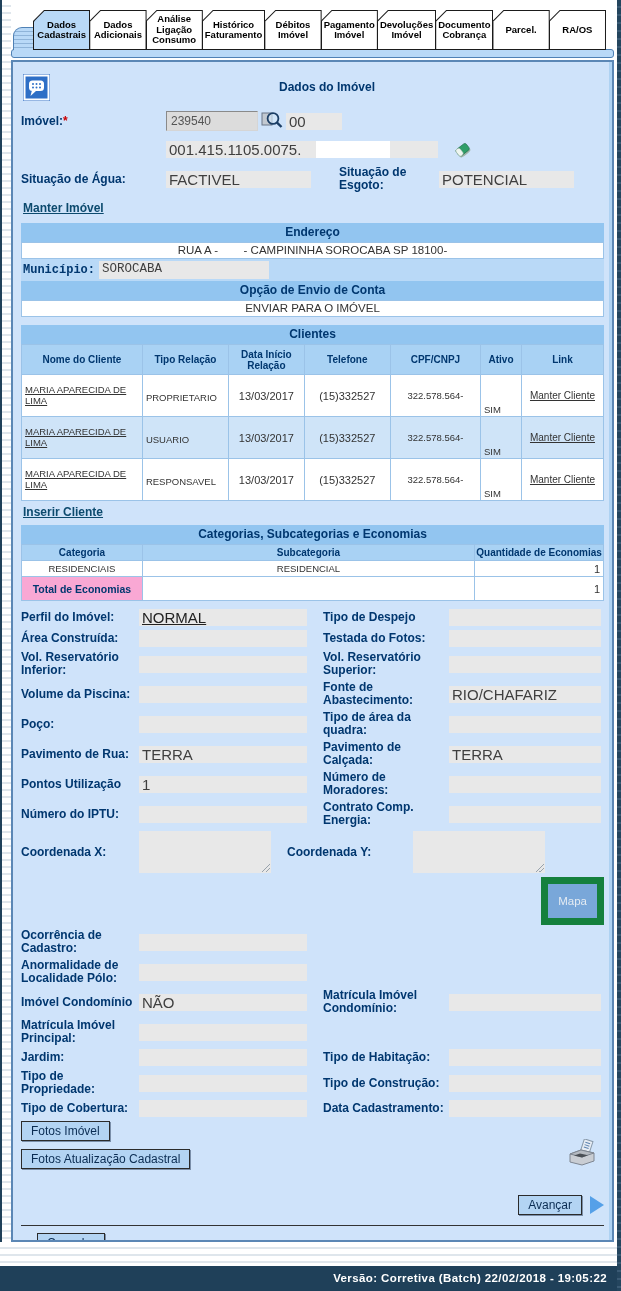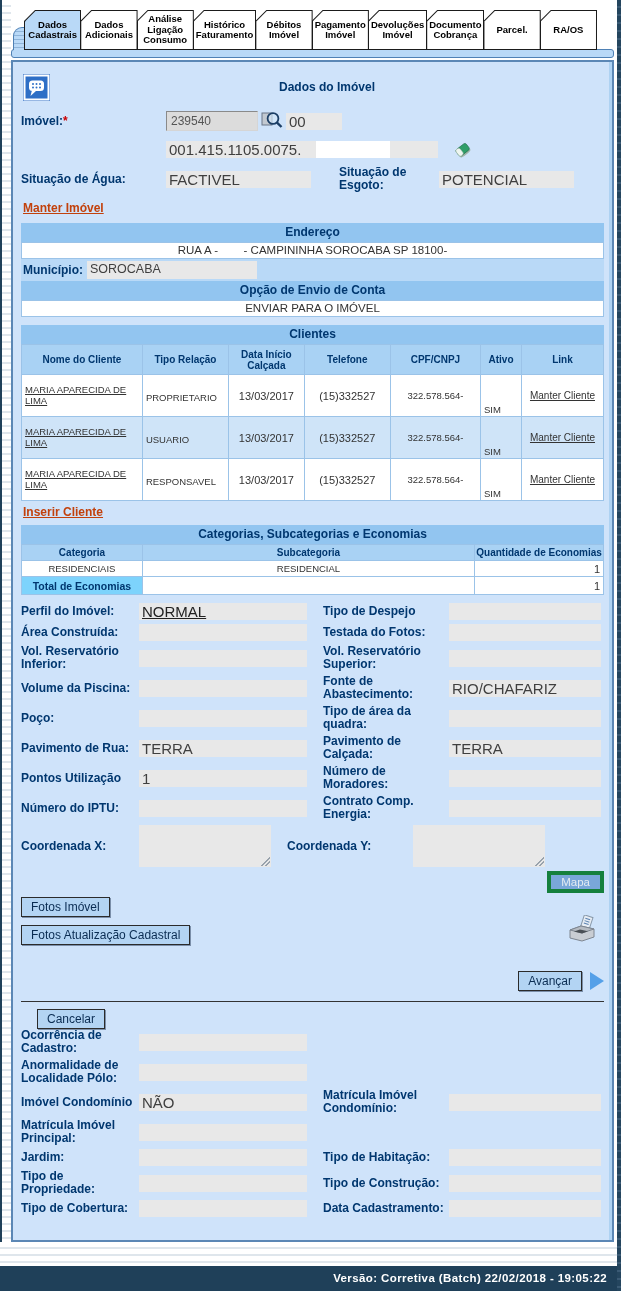--- a/index.html
+++ b/index.html
@@ -22,42 +22,42 @@
   #app { position:absolute; left:11px; top:6px; width:603px; }
 
   
   #tabstrip { position:relative; height:52px; }
   #tab-bar-bg { position:absolute; left:0; right:0; bottom:0; height:9px;
                 background:#b9d9f7; border:1px solid #4f81b5; border-radius:3px; }
   #tab-stub { position:absolute; left:2px; bottom:8px; width:27px; height:23px;
               background:#b9d9f7; border:1px solid #4f81b5; border-bottom:none;
               border-radius:9px 2px 0 0;
               background-image:repeating-linear-gradient(180deg,transparent 0 3px,#8fb4d9 3px 4px); }
-  #tab-bar { position:absolute; left:14px; bottom:8px; display:flex; width:572px; }
+  #tab-bar { position:absolute; left:23px; bottom:8px; display:flex; width:572px; }
   .tab { flex:1; height:40px; margin-left:-1px; background:#1b1b1b; padding:1px;
          clip-path:polygon(11px 0,100% 0,100% 100%,0 100%,0 11px); cursor:pointer; }
   .tab-inner { width:100%; height:100%; background:#ffffff;
                clip-path:polygon(10.4px 0,100% 0,100% 100%,0 100%,0 10.4px);
                display:flex; align-items:center; justify-content:center;
                text-align:center; font-size:9.5px; font-weight:bold; color:#000;
                line-height:1.1; padding:1px 2px; }
   .tab.active .tab-inner { background:#b9d9f7; }
 
   
   #content { margin-top:2px; height:1182px; overflow:hidden; position:relative;
              background:#cfe3fa; border:2px solid #5b87b5; padding:8px 8px 6px 8px;
              box-shadow:inset -3px 0 0 #aed2f2; }
 
   .sec-header { background:#92c5f0; color:#01376f; font-weight:bold; font-size:12px;
                 text-align:center; height:19px; line-height:19px; }
   .lbl { color:#01376f; font-weight:bold; font-size:12px; line-height:13px; }
   .val { background:#e8e8e8; color:#3f3f3f; font-size:15px; padding:1px 3px;
          min-height:17px; line-height:15px; overflow:hidden; white-space:nowrap; }
   .link { text-decoration:underline; cursor:pointer; }
-  .biglink { color:#c2410c; font-weight:bold; font-size:12px; text-decoration:underline; cursor:pointer; }
+  .biglink { color:#0c4a6e; font-weight:bold; font-size:12px; text-decoration:underline; cursor:pointer; }
 
   
   #di-header { position:relative; height:34px; display:flex; align-items:center; margin-bottom:6px; }
   #di-header .sec-title { flex:1; text-align:center; color:#01376f; font-weight:bold; font-size:12px; }
   #help-btn { width:27px; height:27px; margin-left:2px; flex:none; cursor:pointer; }
   .i-row { display:flex; align-items:center; margin-bottom:6px; }
   .i-lbl { width:145px; flex:none; }
   #codigo-input { width:92px; height:20px; background:#dcdcdc; border:1px solid #8a8a8a;
                   border-right-color:#d5d5d5; border-bottom-color:#d5d5d5;
                   color:#555; font-size:12px; line-height:18px; padding:0 4px; }
@@ -66,21 +66,21 @@
   #matricula-field { width:272px; position:relative; }
   .redact { position:absolute; background:#ffffff; top:0; bottom:0; }
   #eraser-btn { width:20px; height:22px; margin-left:14px; cursor:pointer; }
   .esgoto-lbl { width:100px; margin-left:28px; flex:none; }
   .w145 { width:145px; flex:none; }
   .w135 { width:135px; flex:none; }
 
   
   .white-row { background:#ffffff; border:1px solid #9bc3e8; text-align:center;
                font-size:11.5px; color:#333; height:17px; line-height:15px; white-space:pre; overflow:hidden; }
-  #mun-row { background:#b9d9f7; display:flex; align-items:center; padding:2px 2px 2px 2px; }
+  #mun-row { background:#b9d9f7; display:flex; align-items:center; padding:2px 2px 2px 2px;font-family:Liberation Mono, monospace; }
   #mun-field { width:170px; height:18px; font-size:12.5px; margin-left:4px; }
 
   
   table { border-collapse:collapse; width:100%; table-layout:fixed; }
   td,th { border:1px solid #9bc3e8; overflow:hidden; }
   #clientes-table th { background:#a9d2f4; color:#01376f; font-size:10px; font-weight:bold;
                        height:30px; line-height:11px; padding:1px; }
   #clientes-table td { background:#ffffff; height:26px; padding:1px 3px; vertical-align:middle; }
   #clientes-table tr.alt td { background:#cfe4f8; }
   .c-name a { color:#333; font-size:9.5px; line-height:10.5px; display:block; white-space:normal; }
@@ -89,35 +89,35 @@
   .c-cpf span { color:#333; font-size:9.5px; display:block; text-align:center; }
   .c-ativo span { color:#333; font-size:9.5px; display:block; text-align:left;margin-top:28px; }
   .c-link a { color:#333; font-size:10px; display:block; text-align:center; }
   #inserir-link { display:inline-block; margin:4px 0 6px 2px; }
 
   
   #cat-table th { background:#a9d2f4; color:#01376f; font-size:10px; font-weight:bold; height:16px; }
   #cat-table td { background:#ffffff; color:#333; font-size:9.5px; height:16px;
                   text-align:center; padding:0 3px; }
   #cat-table td.qty { text-align:right; font-size:11px; }
-  #cat-table td.total-lbl { background:#7dd3fc; color:#01376f; font-weight:bold; font-size:10.5px; height:18px; }
+  #cat-table td.total-lbl { background:#f9a8d4; color:#01376f; font-weight:bold; font-size:10.5px; height:24px; }
 
   
   .d-row { display:flex; align-items:center; margin-bottom:4px; }
   .dl  { width:118px; flex:none; padding-right:4px; }
   .dv  { width:168px; flex:none; }
   .dr  { width:126px; flex:none; margin-left:16px; padding-right:4px; }
   .dv2 { width:152px; flex:none; }
   .link-val { text-decoration:underline; color:#222; cursor:pointer; background:#e8e8e8; }
   .ta { height:42px !important; width:132px !important; position:relative; }
   .ta::after { content:""; position:absolute; right:1px; bottom:1px; width:10px; height:10px;
     background:linear-gradient(135deg,transparent 55%,#98a2ac 55%,#98a2ac 62%,transparent 62%,transparent 75%,#98a2ac 75%,#98a2ac 82%,transparent 82%); }
   #mapa-row { text-align:right; margin:0 0 4px 0; }
-  #mapa-btn { background:#79a7d9; border:4px solid #15803d; color:#e4ebf2; font-size:11.5px;
-              padding:1px 10px; font-family:inherit; }
+  #mapa-btn { background:#79a7d9; border:7px solid #15803d; color:#e4ebf2; font-size:11.5px;
+              padding:11px 10px; font-family:inherit; }
 
   
   .btn { background:#b3d4f3; border:1px solid #2b2b2b; box-shadow:1px 1px 0 rgba(20,40,70,.45);
          color:#0a2c52; font-size:12px; padding:2px 9px; font-family:inherit; cursor:pointer; }
   #btn-area { position:relative; margin-top:4px; }
   #fotos-btn { display:inline-block; margin-bottom:8px; }
   #fotos-atual-btn { display:block; }
   #printer-btn { position:absolute; right:6px; top:18px; width:32px; height:32px; cursor:pointer; }
   #avancar-row { display:flex; justify-content:flex-end; align-items:center; margin-top:26px; }
   #advance-arrow { width:0; height:0; border-top:9px solid transparent; border-bottom:9px solid transparent;
@@ -271,21 +271,21 @@
             <col style="width:74px">
           <col style="width:84px">
             <col style="width:88px">
             <col style="width:40px">
             <col style="width:80px">
         </colgroup>
         <thead>
             <tr>
           <th>Nome do Cliente</th>
           <th>Tipo Relação</th>
-          <th>Data Início Calçada</th>
+          <th>Data Início Relação</th>
           <th>Telefone</th>
           <th>CPF/CNPJ</th>
           <th>Ativo</th>
           <th>Link</th>
         </tr>
           </thead>
         <tbody>
             <tr>
               <td class="c-name">
                 <a href="#" class="link">MARIA APARECIDA DE LIMA</a>
@@ -436,20 +436,60 @@
         <div class="d-row">
           <div class="dl lbl">Coordenada X:</div>
           <div class="dv val ta"></div>
           <div class="dr lbl">Coordenada Y:</div>
           <div class="dv2 val ta"></div>
         </div>
       </div>
     <div id="mapa-row">
       <button id="mapa-btn">Mapa</button>
     </div>
+    <div>
+        <div class="d-row">
+          <div class="dl lbl">Ocorrência de Cadastro:</div>
+          <div class="dv val"></div>
+        </div>
+        <div class="d-row">
+          <div class="dl lbl">Anormalidade de Localidade Pólo:</div>
+          <div class="dv val"></div>
+        </div>
+        <div class="d-row">
+          <div class="dl lbl">Imóvel Condomínio</div>
+          <div class="dv val">NÃO</div>
+          <div class="dr lbl">Matrícula Imóvel Condomínio:</div>
+          <div class="dv2 val"></div>
+        </div>
+        <div class="d-row">
+          <div class="dl lbl">Matrícula Imóvel Principal:</div>
+          <div class="dv val"></div>
+        </div>
+        <div class="d-row">
+          <div class="dl lbl">Jardim:</div>
+          <div class="dv val"></div>
+          <div class="dr lbl">Tipo de Habitação:</div>
+          <div class="dv2 val"></div>
+        </div>
+        <div class="d-row">
+          <div class="dl lbl">Tipo de Propriedade:</div>
+          <div class="dv val"></div>
+          <div class="dr lbl">Tipo de Construção:</div>
+          <div class="dv2 val"></div>
+        </div>
+        <div class="d-row">
+          <div class="dl lbl">Tipo de Cobertura:</div>
+          <div class="dv val"></div>
+          <div class="dr lbl">Data Cadastramento:</div>
+          <div class="dv2 val"></div>
+        </div>
+      </div>
+
+    
     <div id="btn-area">
       <button id="fotos-btn" class="btn">Fotos Imóvel</button>
       <button id="fotos-atual-btn" class="btn">Fotos Atualização Cadastral</button>
       <svg id="printer-btn" viewBox="0 0 32 32">
         <g transform="rotate(18 21 8)">
           <rect x="16" y="1" width="9" height="12" fill="#e7edf4" stroke="#8899aa"></rect>
           <line x1="18" y1="4" x2="23" y2="4" stroke="#5b82b0" stroke-width="1"></line>
           <line x1="18" y1="6.5" x2="23" y2="6.5" stroke="#5b82b0" stroke-width="1"></line>
           <line x1="18" y1="9" x2="23" y2="9" stroke="#5b82b0" stroke-width="1"></line>
         </g>
@@ -458,58 +498,18 @@
         <path d="M8 16.5 L14 14.5 L22 16.2 L16 18.4 Z" fill="#4a4f55"></path>
       </svg>
       <div id="avancar-row">
         <button class="btn">Avançar</button>
         <div id="advance-arrow"></div>
       </div>
       <hr id="sep">
       <button id="cancelar-btn" class="btn">Cancelar</button>
     </div>
 
-    
-    <div>
-        <div class="d-row">
-          <div class="dl lbl">Ocorrência de Cadastro:</div>
-          <div class="dv val"></div>
-        </div>
-        <div class="d-row">
-          <div class="dl lbl">Anormalidade de Localidade Pólo:</div>
-          <div class="dv val"></div>
-        </div>
-        <div class="d-row">
-          <div class="dl lbl">Imóvel Condomínio</div>
-          <div class="dv val">NÃO</div>
-          <div class="dr lbl">Matrícula Imóvel Condomínio:</div>
-          <div class="dv2 val"></div>
-        </div>
-        <div class="d-row">
-          <div class="dl lbl">Matrícula Imóvel Principal:</div>
-          <div class="dv val"></div>
-        </div>
-        <div class="d-row">
-          <div class="dl lbl">Jardim:</div>
-          <div class="dv val"></div>
-          <div class="dr lbl">Tipo de Habitação:</div>
-          <div class="dv2 val"></div>
-        </div>
-        <div class="d-row">
-          <div class="dl lbl">Tipo de Propriedade:</div>
-          <div class="dv val"></div>
-          <div class="dr lbl">Tipo de Construção:</div>
-          <div class="dv2 val"></div>
-        </div>
-        <div class="d-row">
-          <div class="dl lbl">Tipo de Cobertura:</div>
-          <div class="dv val"></div>
-          <div class="dr lbl">Data Cadastramento:</div>
-          <div class="dv2 val"></div>
-        </div>
-      </div>
-
   </div>
 </div>
 
 <div id="bottom-stripes" class="stripes"></div>
 <div id="footer">Versão: Corretiva (Batch) 22/02/2018 - 19:05:22</div>
 <div id="right-line"></div>
 
 </body></html>

